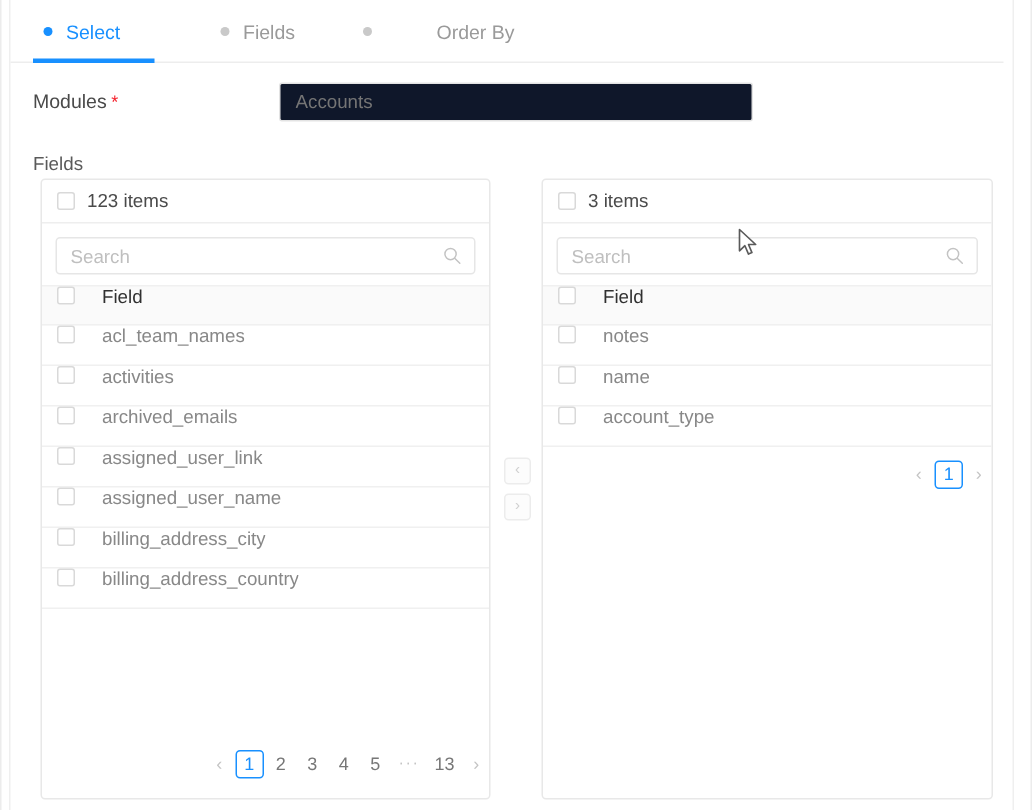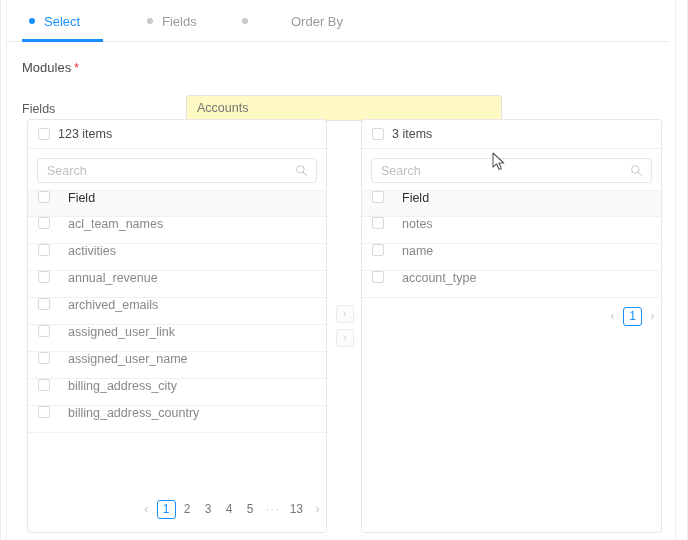--- a/index.html
+++ b/index.html
@@ -92,28 +92,27 @@
   }
   .modules-input {
     position: absolute;
     left: 186px;
     top: 55px;
     width: 316px;
     height: 26px;
     box-sizing: border-box;
     border: 1px solid #e3e3e3;
     border-radius: 2px;
-    background: #fef9c3;
+    background: #0f172a;
     font-size: 12.5px;
     color: #8c8c8c;
     padding: 0 10px;
     line-height: 24px;
     outline: none;
     font-family: "Liberation Sans", sans-serif;
-    margin-top: 40px;
   }
 
   
   .fields-label {
     position: absolute;
     left: 22px;
     top: 102px;
     font-size: 12.5px;
     color: #5a5a5a;
   }
@@ -329,24 +328,20 @@
       <span class="cb"></span>
       <span class="txt">Field</span>
     </div>
     <div class="row">
       <span class="cb"></span>
       <span class="txt">acl_team_names</span>
     </div>
     <div class="row">
       <span class="cb"></span>
       <span class="txt">activities</span>
-    </div>
-    <div class="row">
-      <span class="cb"></span>
-      <span class="txt">annual_revenue</span>
     </div>
     <div class="row">
       <span class="cb"></span>
       <span class="txt">archived_emails</span>
     </div>
     <div class="row">
       <span class="cb"></span>
       <span class="txt">assigned_user_link</span>
     </div>
     <div class="row">

